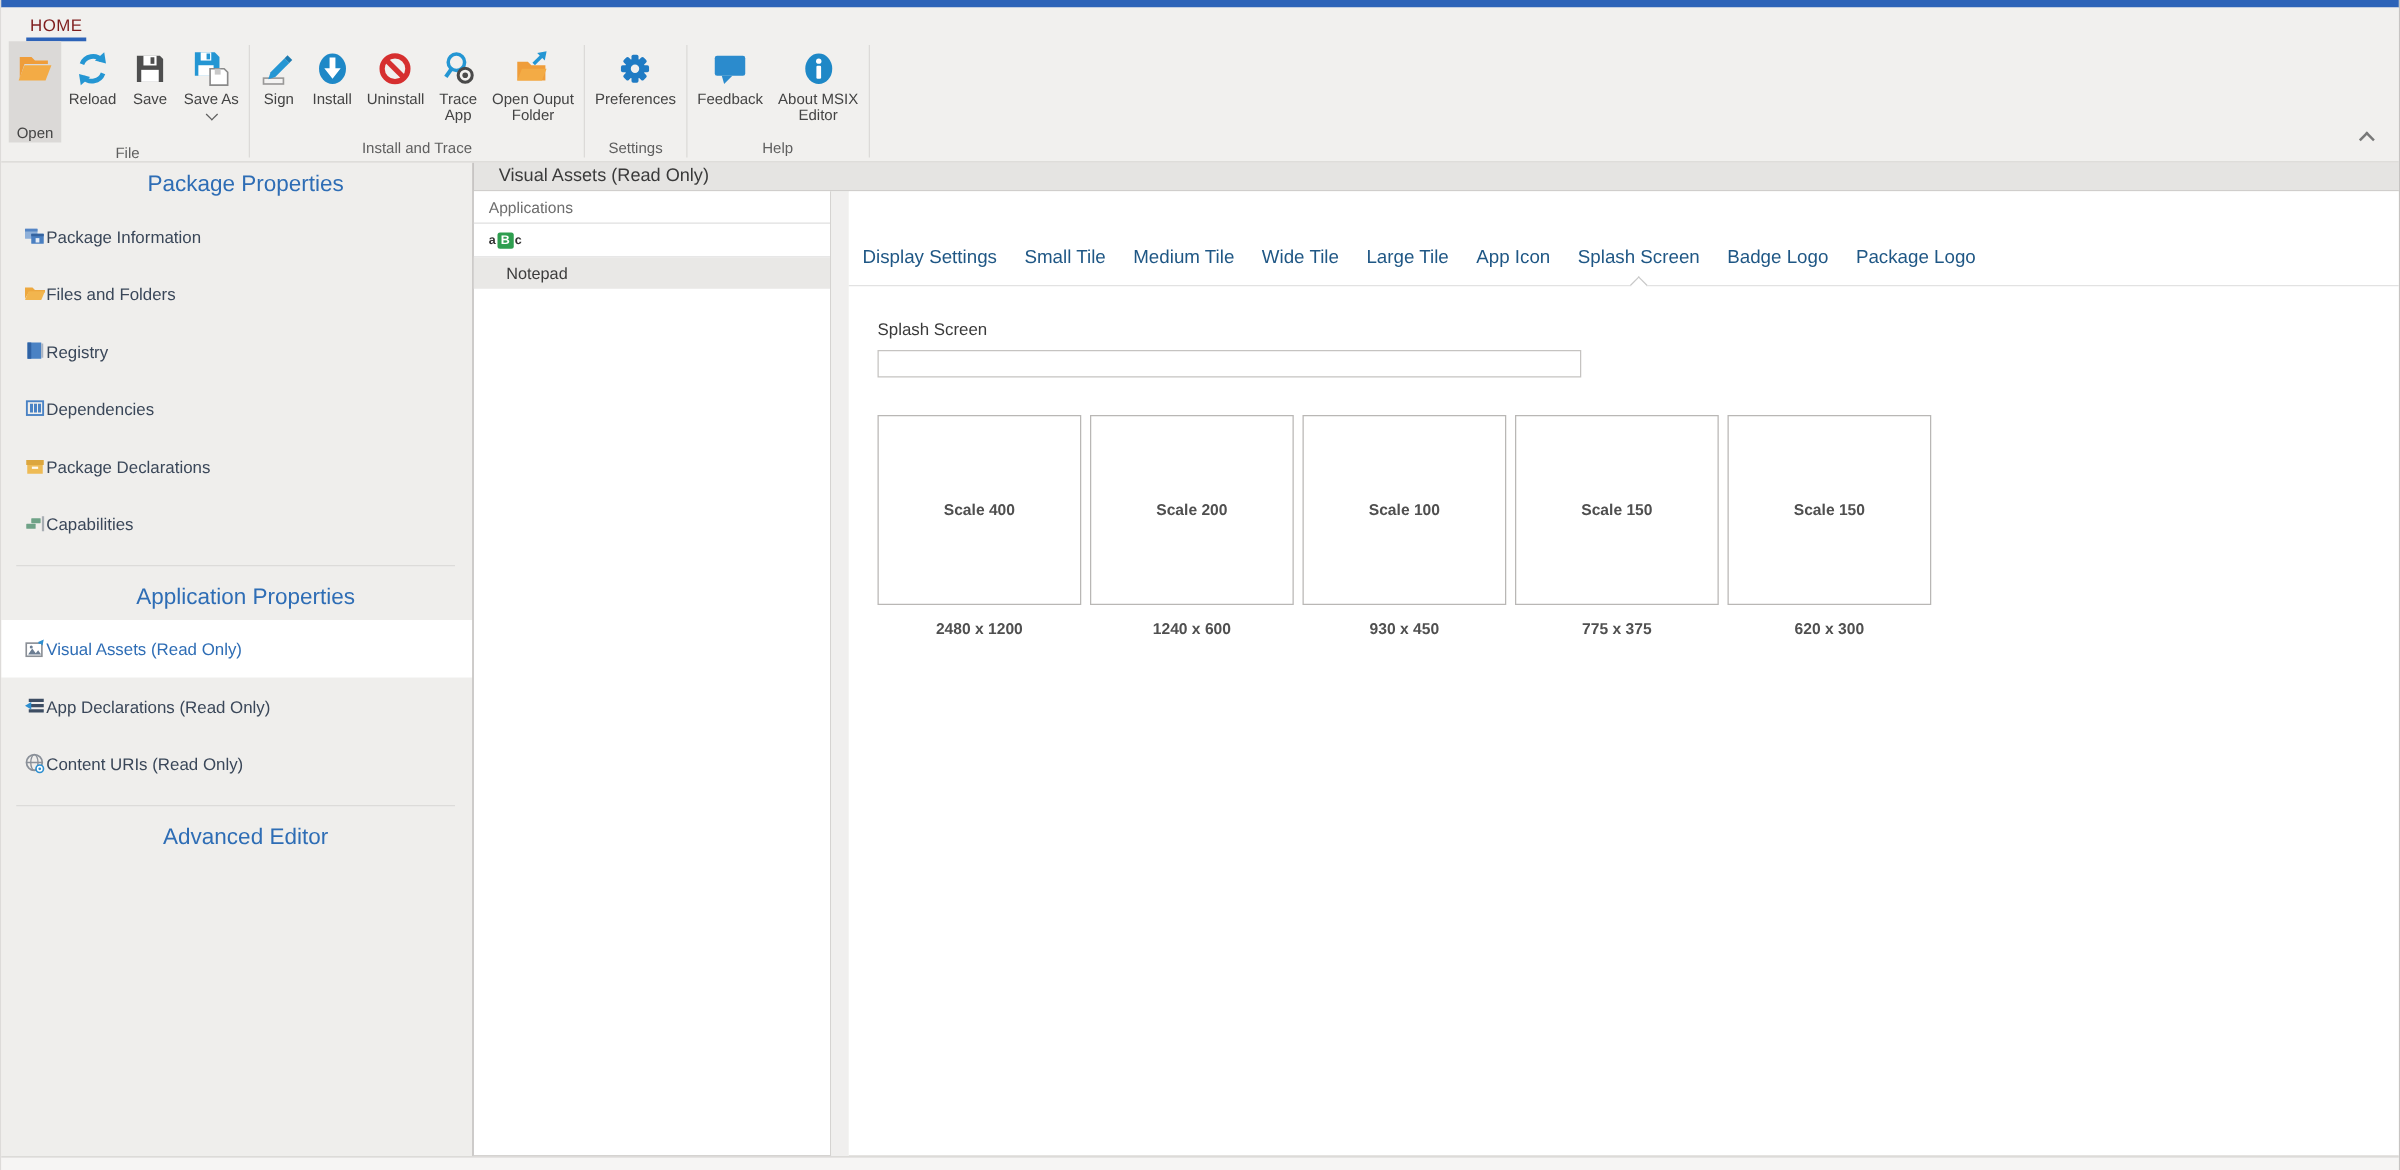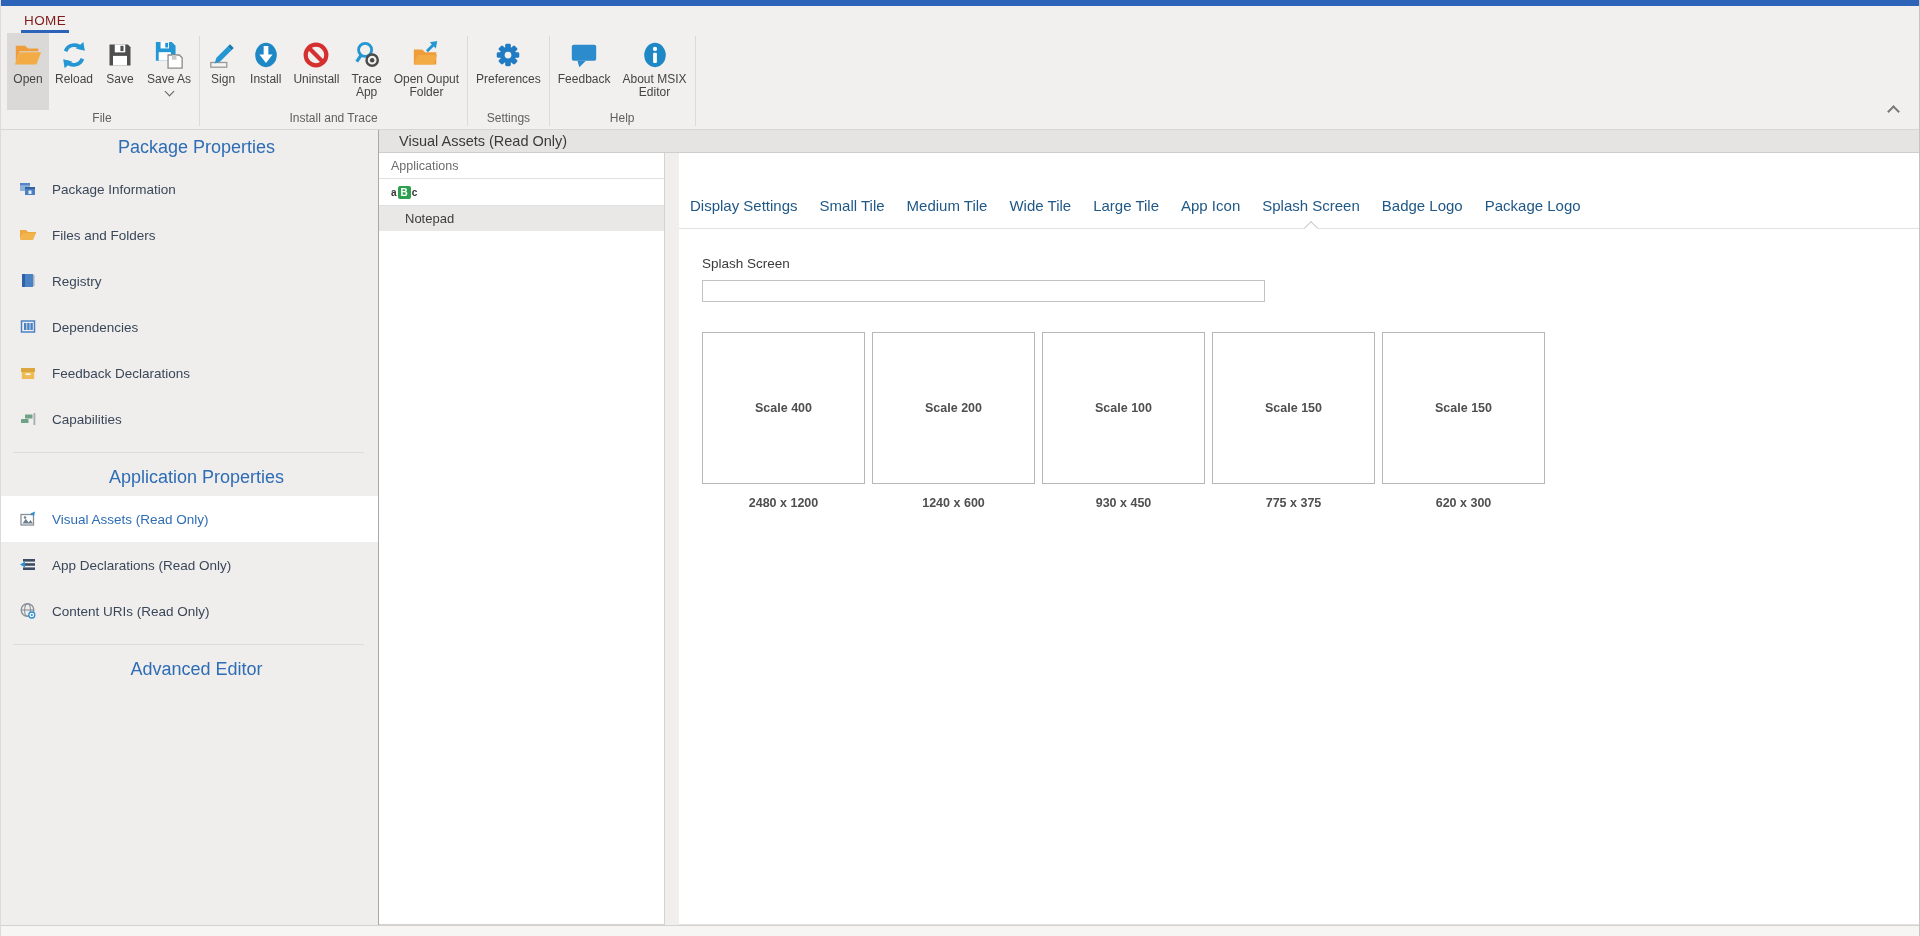--- a/index.html
+++ b/index.html
@@ -18,39 +18,39 @@
   
   .ribbon { position:relative; background:#f1f0ee; border-bottom:1px solid #d8d6d4; flex:none; }
   .ribbon-tabrow { height:27px; display:flex; align-items:flex-end; }
   .ribbon-tab { margin-left:20px; font-size:13.5px; color:#7f1d1d; letter-spacing:.4px;
     padding:3px 3px 2px; border-bottom:3px solid #2d63b8; cursor:default; }
   .ribbon-row { display:flex; align-items:stretch; height:96px; padding-left:6px; }
   .rgroup { display:flex; flex-direction:column; }
   .rbtns { display:flex; align-items:stretch; flex:1; }
   .rgroup-label { text-align:center; font-size:12px; color:#5f5f5f; padding:1px 0 4px; }
   .rbtn { display:flex; flex-direction:column; align-items:center; padding:4px 6px 1px; min-width:42px; cursor:default; }
-  .rbtn.pressed { background:#dbd9d7; }
+  .rbtn.pressed { background:#dbd9d7;gap:27px; }
   .ricon { height:36px; display:flex; align-items:center; justify-content:center; }
   .rlabel { font-size:12px; color:#444; line-height:13px; text-align:center; max-width:74px; }
   .rlabel:empty { display:none; }
   .rsep { width:1px; background:#dcdad8; margin:3px 2px; }
   .drop-chevron { width:7px; height:7px; border-right:1.6px solid #5f5f5f; border-bottom:1.6px solid #5f5f5f;
     transform:rotate(45deg); margin-top:2px; }
   .ribbon-collapse { position:absolute; right:18px; bottom:12px; width:16px; height:14px; cursor:default; }
   .ribbon-collapse span { display:block; width:9px; height:9px; margin:4px auto 0;
     border-top:2px solid #787878; border-right:2px solid #787878; transform:rotate(-45deg); }
 
   
   .content { flex:1; display:flex; min-height:0; }
 
   
   .sidebar { width:377px; flex:none; background:#efeeec; overflow:hidden; }
   .side-heading { margin:7px 0 8px 14px; font-size:18px; color:#2e6db5;text-align:center; }
   .side-heading.later { margin-top:14px; }
-  .side-item { height:46px; display:flex; align-items:center; padding-left:18px; gap:15px; cursor:default; }
+  .side-item { height:46px; display:flex; align-items:center; padding-left:18px; cursor:default; }
   .side-item .silabel { font-size:13.5px; color:#3a4759; }
   .side-item.selected { background:#ffffff; }
   .side-item.selected .silabel { color:#2e6db5; }
   .side-sep { height:1px; background:#dcdbd9; margin:10px 14px 0 12px; }
   .sicon { width:18px; height:18px; display:flex; align-items:center; justify-content:center; flex:none; }
 
   
   .main { flex:1; display:flex; flex-direction:column; border-left:1px solid #aaa8a6; min-width:0; }
   .main-header { height:23px; flex:none; background:#e5e4e2; border-bottom:1px solid #d0cecc;
     display:flex; align-items:center; padding-left:20px; font-size:14.5px; color:#3a3a3a; }
@@ -320,21 +320,21 @@
         <span class="silabel">Dependencies</span>
       </div>
       <div class="side-item">
         <span class="sicon">
           <svg width="18" height="18" viewBox="0 0 18 18">
               <rect x="2" y="4" width="14" height="4" fill="#dca63e"></rect>
               <rect x="2.8" y="8" width="12.4" height="7" fill="#eebb55"></rect>
               <rect x="6.5" y="9.3" width="5" height="1.8" fill="#fff" opacity="0.9"></rect>
             </svg>
         </span>
-        <span class="silabel">Feedback Declarations</span>
+        <span class="silabel">Package Declarations</span>
       </div>
       <div class="side-item">
         <span class="sicon">
           <svg width="18" height="18" viewBox="0 0 18 18">
               <rect x="2" y="9" width="7.5" height="4" rx="0.5" fill="#6fa287"></rect>
               <rect x="6" y="4.5" width="7.5" height="4" rx="0.5" fill="#6fa287"></rect>
               <rect x="14.5" y="3" width="1.8" height="12" fill="#a8adb3"></rect>
             </svg>
         </span>
         <span class="silabel">Capabilities</span>

